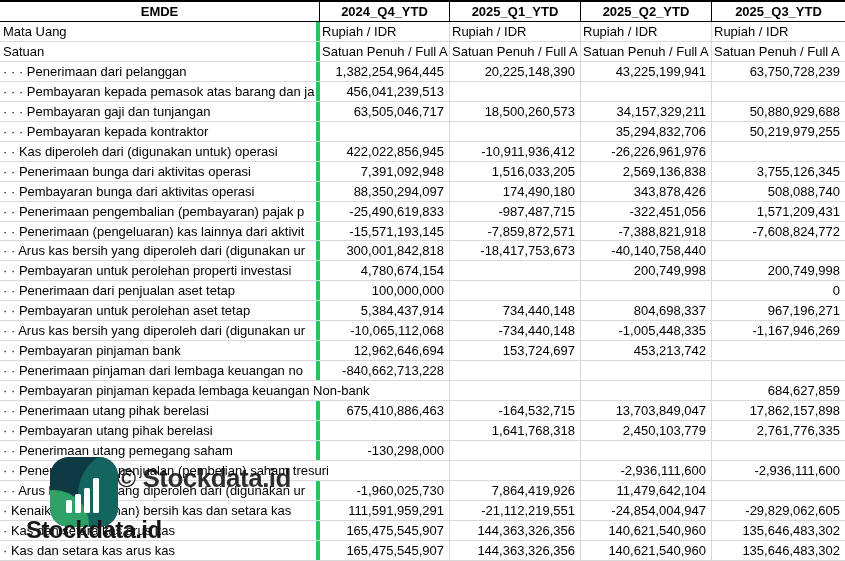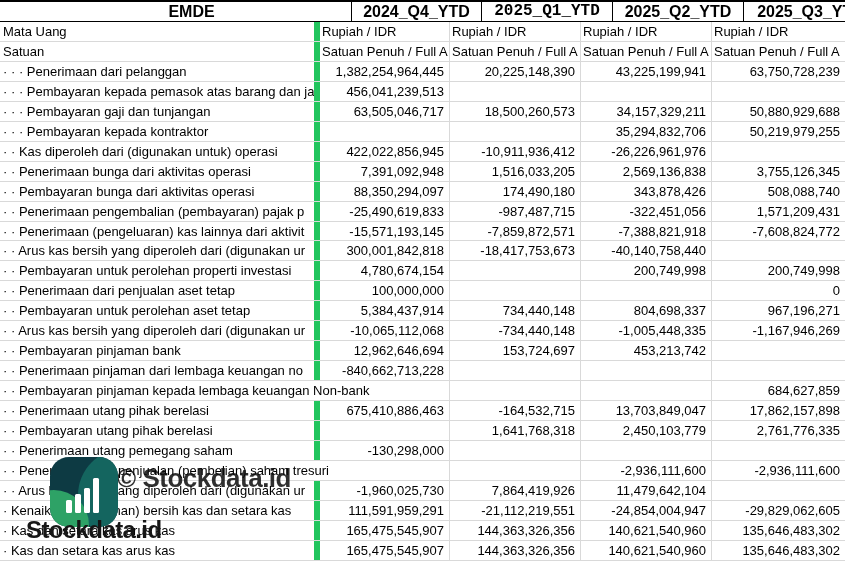--- a/index.html
+++ b/index.html
@@ -5,35 +5,35 @@
   html,body{margin:0;padding:0;}
   body{
     width:845px;height:561px;overflow:hidden;position:relative;
     background:#ffffff;font-family:"Liberation Sans",sans-serif;color:#000;
   }
   .sheet{position:absolute;left:0;top:0;width:845px;height:561px;}
   
   .header-row{
     display:flex;height:22px;box-sizing:border-box;
     border-top:2px solid #000;border-bottom:1px solid #000;
-    font-weight:bold;font-size:16px;padding-left:32px;
+    font-weight:bold;font-size:13px;
   }
   .header-cell{
     box-sizing:border-box;text-align:center;line-height:19px;
     border-right:1px solid #000;overflow:hidden;white-space:nowrap;flex:none;
   }
   .header-cell:nth-child(1){width:320px;}
   .header-cell:nth-child(2){width:130px;}
-  .header-cell:nth-child(3){width:131px;font-family:Liberation Mono, monospace;}
+  .header-cell:nth-child(3){width:131px;}
   .header-cell:nth-child(4){width:131px;}
   .header-cell:nth-child(5){width:133px;border-right:none;}
   
   .row{display:flex;height:19.96px;box-sizing:border-box;border-bottom:1px solid #D9D9D9;font-size:13px;}
   .cell{box-sizing:border-box;line-height:19px;white-space:nowrap;overflow:hidden;flex:none;}
-  .cell.label{width:320px;padding-left:3px;border-right:6px solid #22c55e;}
+  .cell.label{width:320px;padding-left:3px;border-right:4px solid #22c55e;}
   .cell.label.overflow{overflow:visible;border-right:none;position:relative;z-index:2;}
   .cell.val{text-align:right;padding-right:5px;border-right:1px solid #D9D9D9;}
   .cell.val:nth-child(2){width:130px;}
   .cell.val:nth-child(3){width:131px;}
   .cell.val:nth-child(4){width:131px;}
   .cell.val:nth-child(5){width:133px;border-right:none;}
   .cell.val.left{text-align:left;padding-left:2px;padding-right:4px;}
   .neg{color:#000000;}
   
   .center-watermark{

